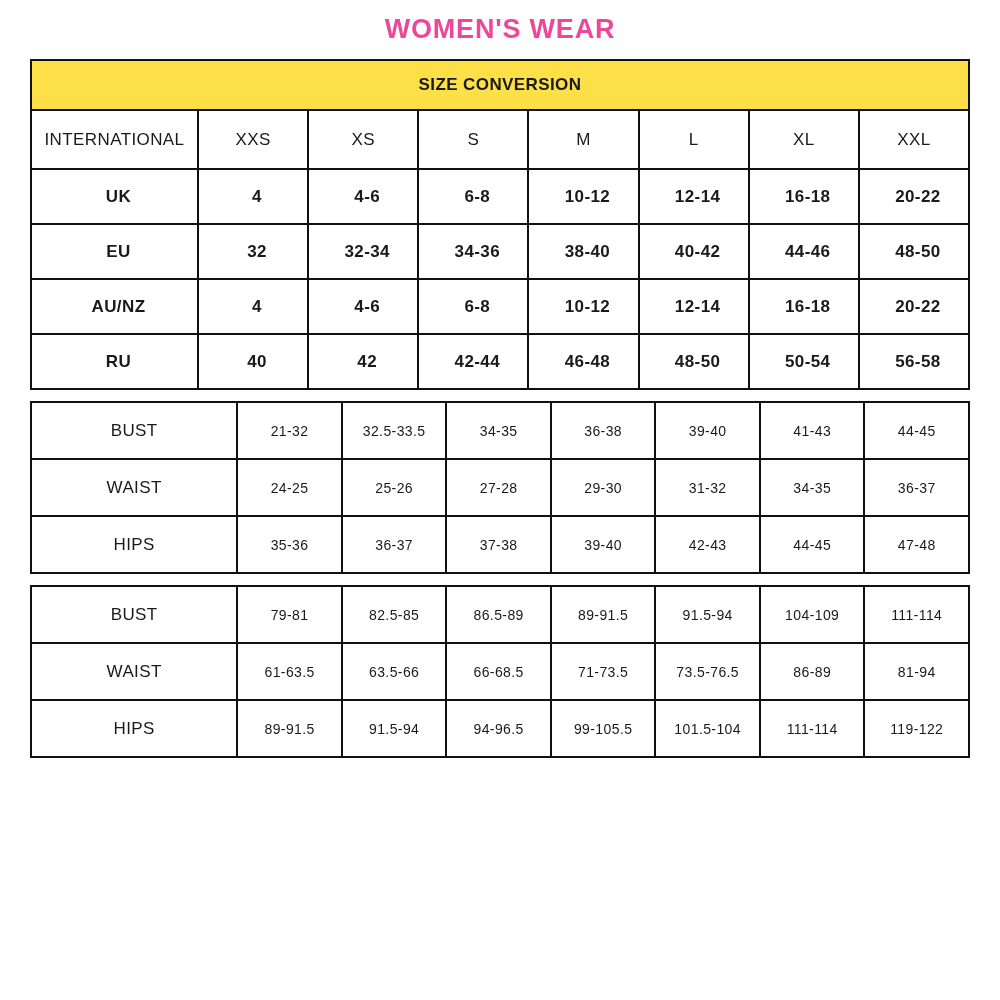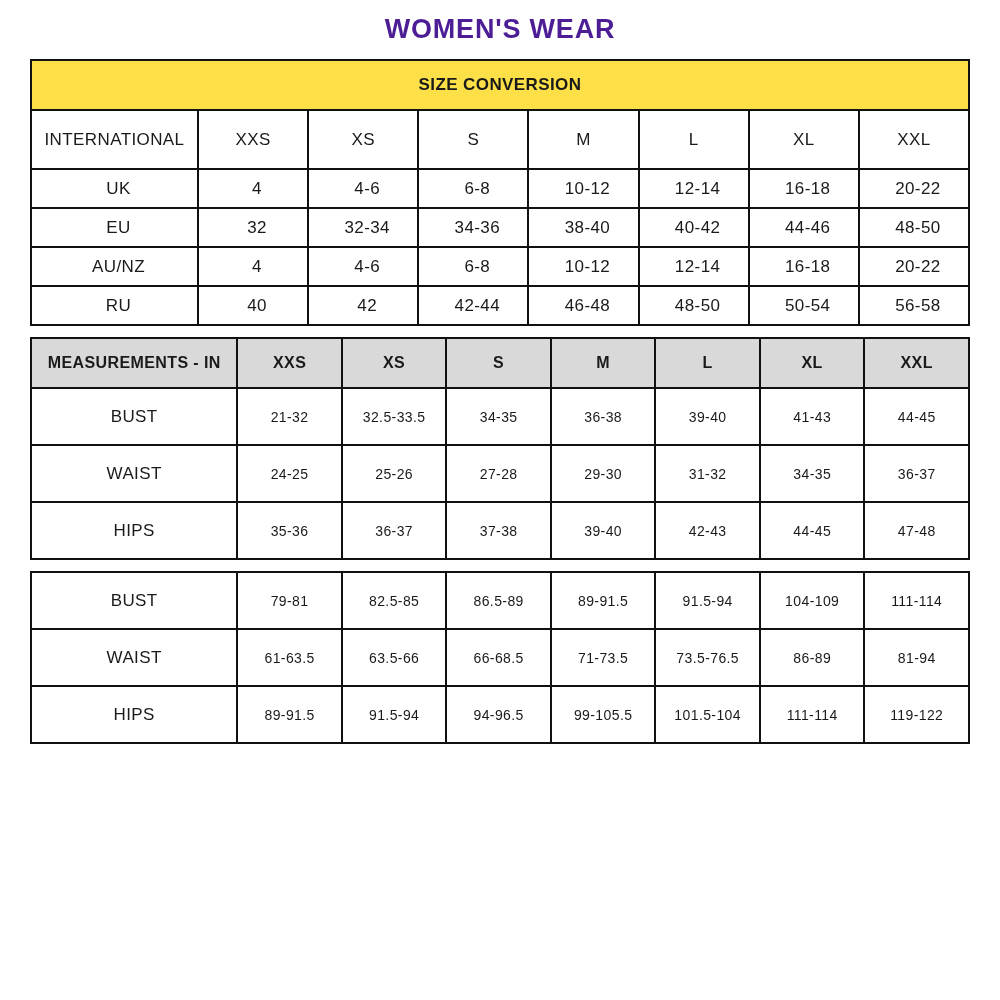--- a/index.html
+++ b/index.html
@@ -15,21 +15,21 @@
     height: 1000px;
     padding: 10px 30px 12px 30px;
     background: #ffffff;
   }
   h1.title {
     margin: 4px 0 14px 0;
     text-align: center;
     font-size: 27px;
     font-weight: 700;
     letter-spacing: 0.8px;
-    color: #4c1d95;
+    color: #ec4899;
   }
   table.grid {
     width: 100%;
     border-collapse: collapse;
     table-layout: fixed;
   }
   table.grid td {
     border: 2px solid #111111;
     text-align: center;
     vertical-align: middle;
@@ -38,21 +38,21 @@
     overflow: hidden;
   }
   td.banner {
     background: #fde047;
     font-weight: 700;
     font-size: 17px;
     height: 50px;
   }
   
   .t1 td.hcell { background: #ffffff; font-weight: 400; font-size: 17px; height: 59px; margin-top: 16px; }
-  .t1 td.label, .t1 td.val { font-weight: 400; font-size: 17px; height: 39px; padding-left: 12px; }
+  .t1 td.label, .t1 td.val { font-weight: 700; font-size: 17px; height: 55px; padding-left: 12px; }
   
   .t2, .t3 { margin-top: 11px; }
   .t2 td.hcell, .t3 td.hcell { background: #d9d9d9; font-weight: 700; font-size: 16px; height: 50px; }
   .t2 td.label, .t3 td.label { font-weight: 400; font-size: 17px; height: 57px; }
   .t2 td.val, .t3 td.val { font-weight: 400; font-size: 14px; height: 57px; }
 </style>
 </head>
 <body>
 
 <div class="page">
@@ -121,30 +121,20 @@
       </tbody>
   </table>
 
   <table class="grid t2">
     <colgroup>
       <col style="width:22%">
       <col span="7" style="width:11.143%">
     </colgroup>
     <tbody>
         <tr>
-          <td class="hcell">MEASUREMENTS - IN</td>
-          <td class="hcell">XXS</td>
-          <td class="hcell">XS</td>
-          <td class="hcell">S</td>
-          <td class="hcell">M</td>
-          <td class="hcell">L</td>
-          <td class="hcell">XL</td>
-          <td class="hcell">XXL</td>
-        </tr>
-        <tr>
           <td class="label">BUST</td>
           <td class="val">21-32</td>
           <td class="val">32.5-33.5</td>
           <td class="val">34-35</td>
           <td class="val">36-38</td>
           <td class="val">39-40</td>
           <td class="val">41-43</td>
           <td class="val">44-45</td>
         </tr>
         <tr>

